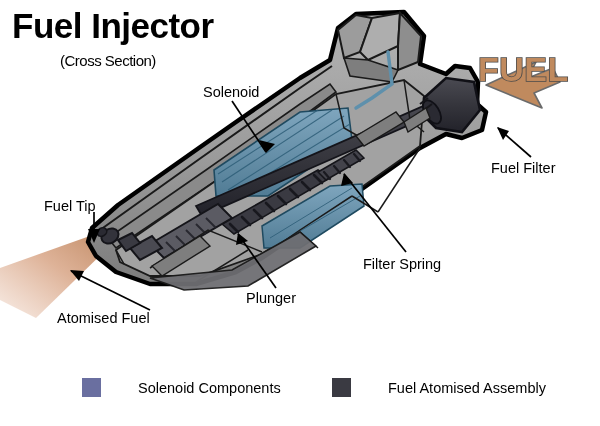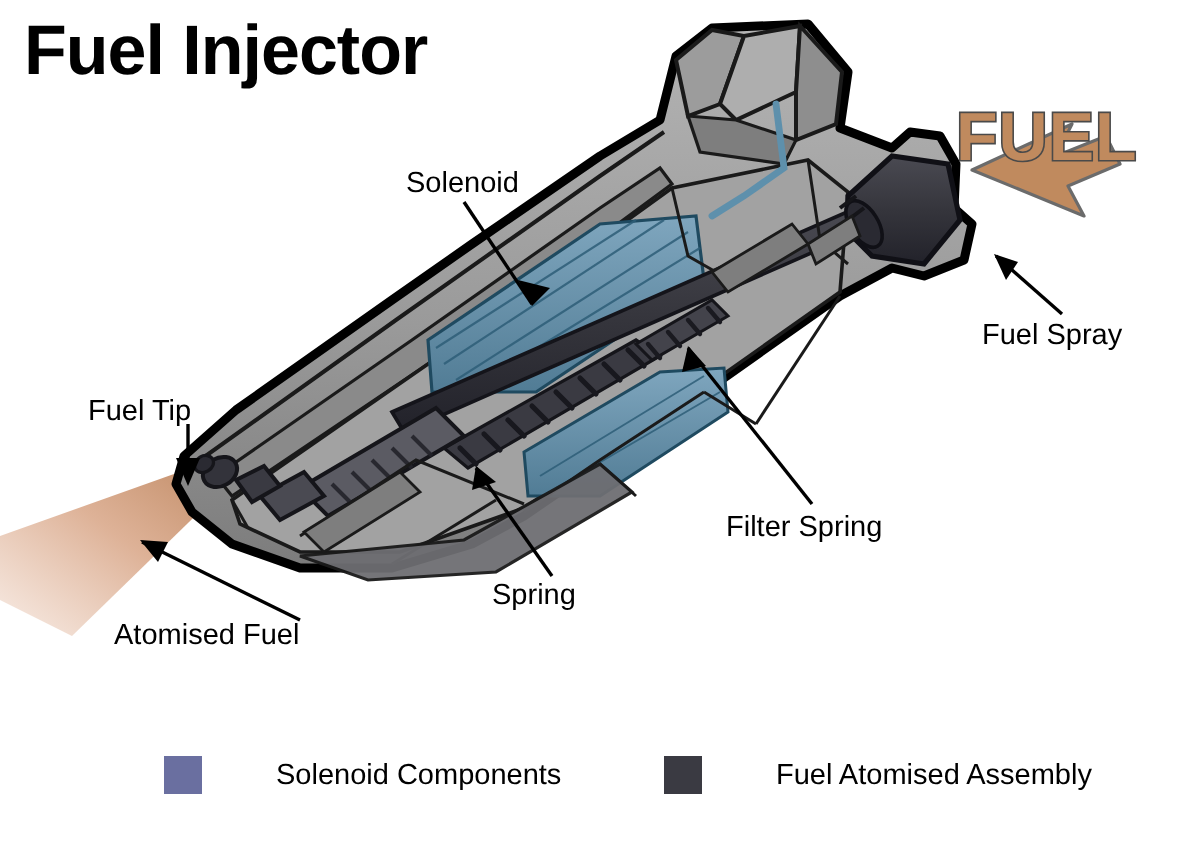--- a/index.html
+++ b/index.html
@@ -196,27 +196,28 @@
       <polygon points="344,173 353,183 341,186"></polygon>
       <polygon points="238,233 248,241 236,245"></polygon>
       <polygon points="94,243 88,229 100,229"></polygon>
       <polygon points="70,270 84,271 79,281"></polygon>
     </g>
 
     <polygon points="486,85 536,62 528,78 553,68 560,82 534,93 542,108" fill="#C08A5E" stroke="#6b6b6b" stroke-width="1.6" stroke-linejoin="round"></polygon>
   </svg>
 
   <div class="ttl" id="title">Fuel Injector</div>
+  <div class="ttl" id="subtitle">(Cross Section)</div>
 
   <div id="fuelword" style="color: rgb(192, 138, 94); -webkit-text-stroke: 1.6px rgb(74, 74, 74);">FUEL</div>
 
   <div class="lbl" id="lb-solenoid">Solenoid</div>
-  <div class="lbl" id="lb-fuelfilter">Fuel Spray</div>
+  <div class="lbl" id="lb-fuelfilter">Fuel Filter</div>
   <div class="lbl" id="lb-valvespring">Filter Spring</div>
-  <div class="lbl" id="lb-plunger">Spring</div>
+  <div class="lbl" id="lb-plunger">Plunger</div>
   <div class="lbl" id="lb-spraytip">Fuel Tip</div>
   <div class="lbl" id="lb-atomised">Atomised Fuel</div>
 
   <div id="legend">
     <div class="lgi" id="lg-sol">
       <span class="sw" style="background:#6A6FA0"></span>
       <span class="lgt">Solenoid Components</span>
     </div>
     <div class="lgi" id="lg-asm">
       <span class="sw" style="background:#3A3A42"></span>

